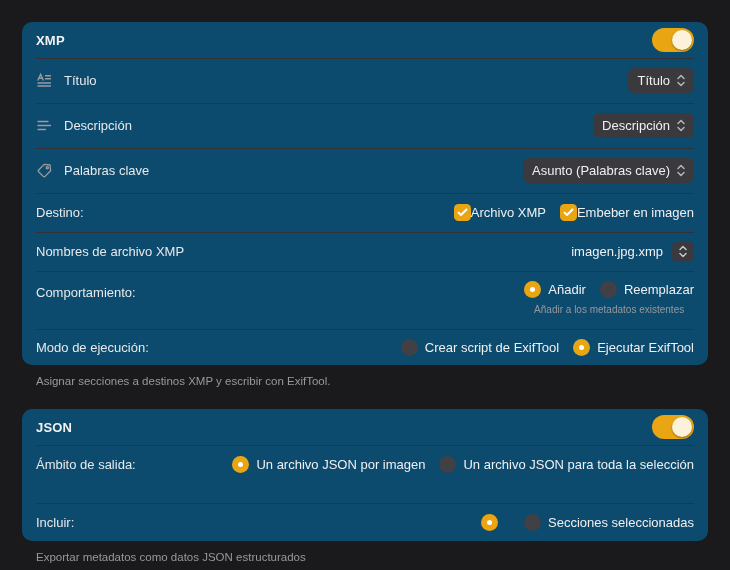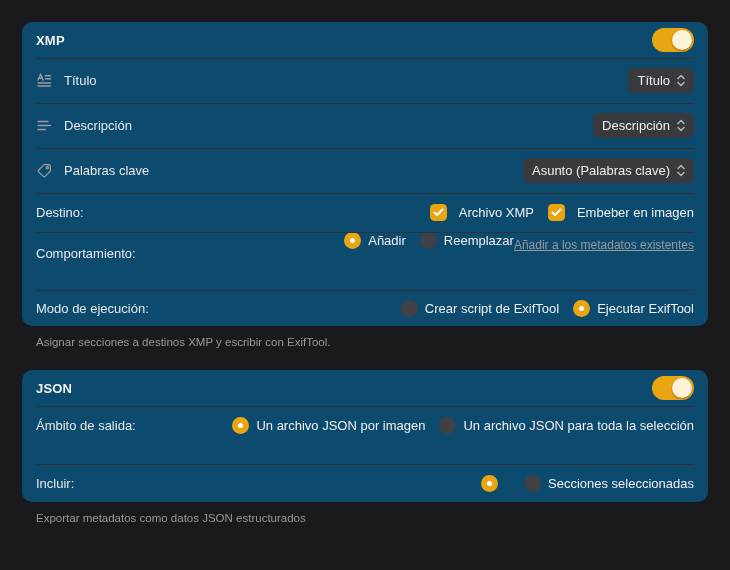--- a/index.html
+++ b/index.html
@@ -70,21 +70,21 @@
     color:#f0f0f1;
     font-size:13px;
     font-family:inherit;
     cursor:pointer;
   }
   .dropdown svg { display:block; }
 
   .plain-row { height:39px; }
   .right-group { margin-left:auto; display:inline-flex; align-items:center; gap:14px; }
 
-  .check-opt { display:inline-flex; align-items:center; gap:12px; cursor:pointer; }
+  .check-opt { display:inline-flex; align-items:center; gap:0; cursor:pointer; }
   .checkbox {
     width:17px; height:17px;
     border-radius:4.5px;
     background:#E9A512;
     display:inline-flex; align-items:center; justify-content:center;
   }
   .check-label { font-size:13px; color:#f0f0f1; }
 
   .value-text { font-size:13px; color:#f0f0f1; }
   .stepper {
@@ -110,22 +110,22 @@
     width:5px; height:5px;
     border-radius:50%;
     background:#fff;
   }
   .radio-label { font-size:13px; color:#f0f0f1; white-space:nowrap; }
   .radio-group { display:inline-flex; align-items:center; gap:14px; margin-left:auto; }
   .radio-group.wide { gap:26px; }
 
   .stacked-row { height:58px; align-items:flex-start;gap:32px; }
   .stacked-row .label { padding-top:14px; }
-  .stacked-right { margin-left:auto; display:flex; flex-direction:row; align-items:flex-start; }
-  .sub-caption { font-size:12px; color:#98989d; margin-top:6px;text-decoration:underline; }
+  .stacked-right { margin-left:auto; display:flex; flex-direction:column; align-items:center; padding-top:10px; }
+  .sub-caption { font-size:10px; color:#98989d; margin-top:6px; }
 
   .exec-row { height:36px; }
 
   .footnote {
     font-size:11.5px;
     color:#98989d;
     margin:10px 14px 0;
   }
   .gap-before-json { height:22px; }
 </style>
@@ -214,20 +214,32 @@
           <span class="checkbox">
             <svg width="11" height="9" viewBox="0 0 11 9" fill="none" stroke="#ffffff" stroke-width="2" stroke-linecap="round" stroke-linejoin="round">
                 <path d="M1.5 4.6 L4 7 L9.5 1.5"></path>
               </svg>
           </span>
           <span class="check-label">Embeber en imagen</span>
         </span>
       </span>
     </div>
 
+    <div class="row plain-row">
+      <span class="label">Nombres de archivo XMP</span>
+      <span class="right-group" style="gap:0;">
+        <span class="value-text">imagen.jpg.xmp</span>
+        <button class="stepper">
+          <svg width="8" height="13" viewBox="0 0 8 13" fill="none" stroke="#c7c7cb" stroke-width="1.5" stroke-linecap="round" stroke-linejoin="round">
+            <path d="M1 4.5 L4 1.5 L7 4.5"></path>
+              <path d="M1 8.5 L4 11.5 L7 8.5"></path>
+          </svg>
+        </button>
+      </span>
+    </div>
 
     <div class="row stacked-row">
       <span class="label">Comportamiento:</span>
       <span class="stacked-right">
         <span class="radio-group" style="margin-left:0;">
           <span class="radio-opt">
             <span class="radio checked"></span>
             <span class="radio-label">Añadir</span>
           </span>
           <span class="radio-opt">

